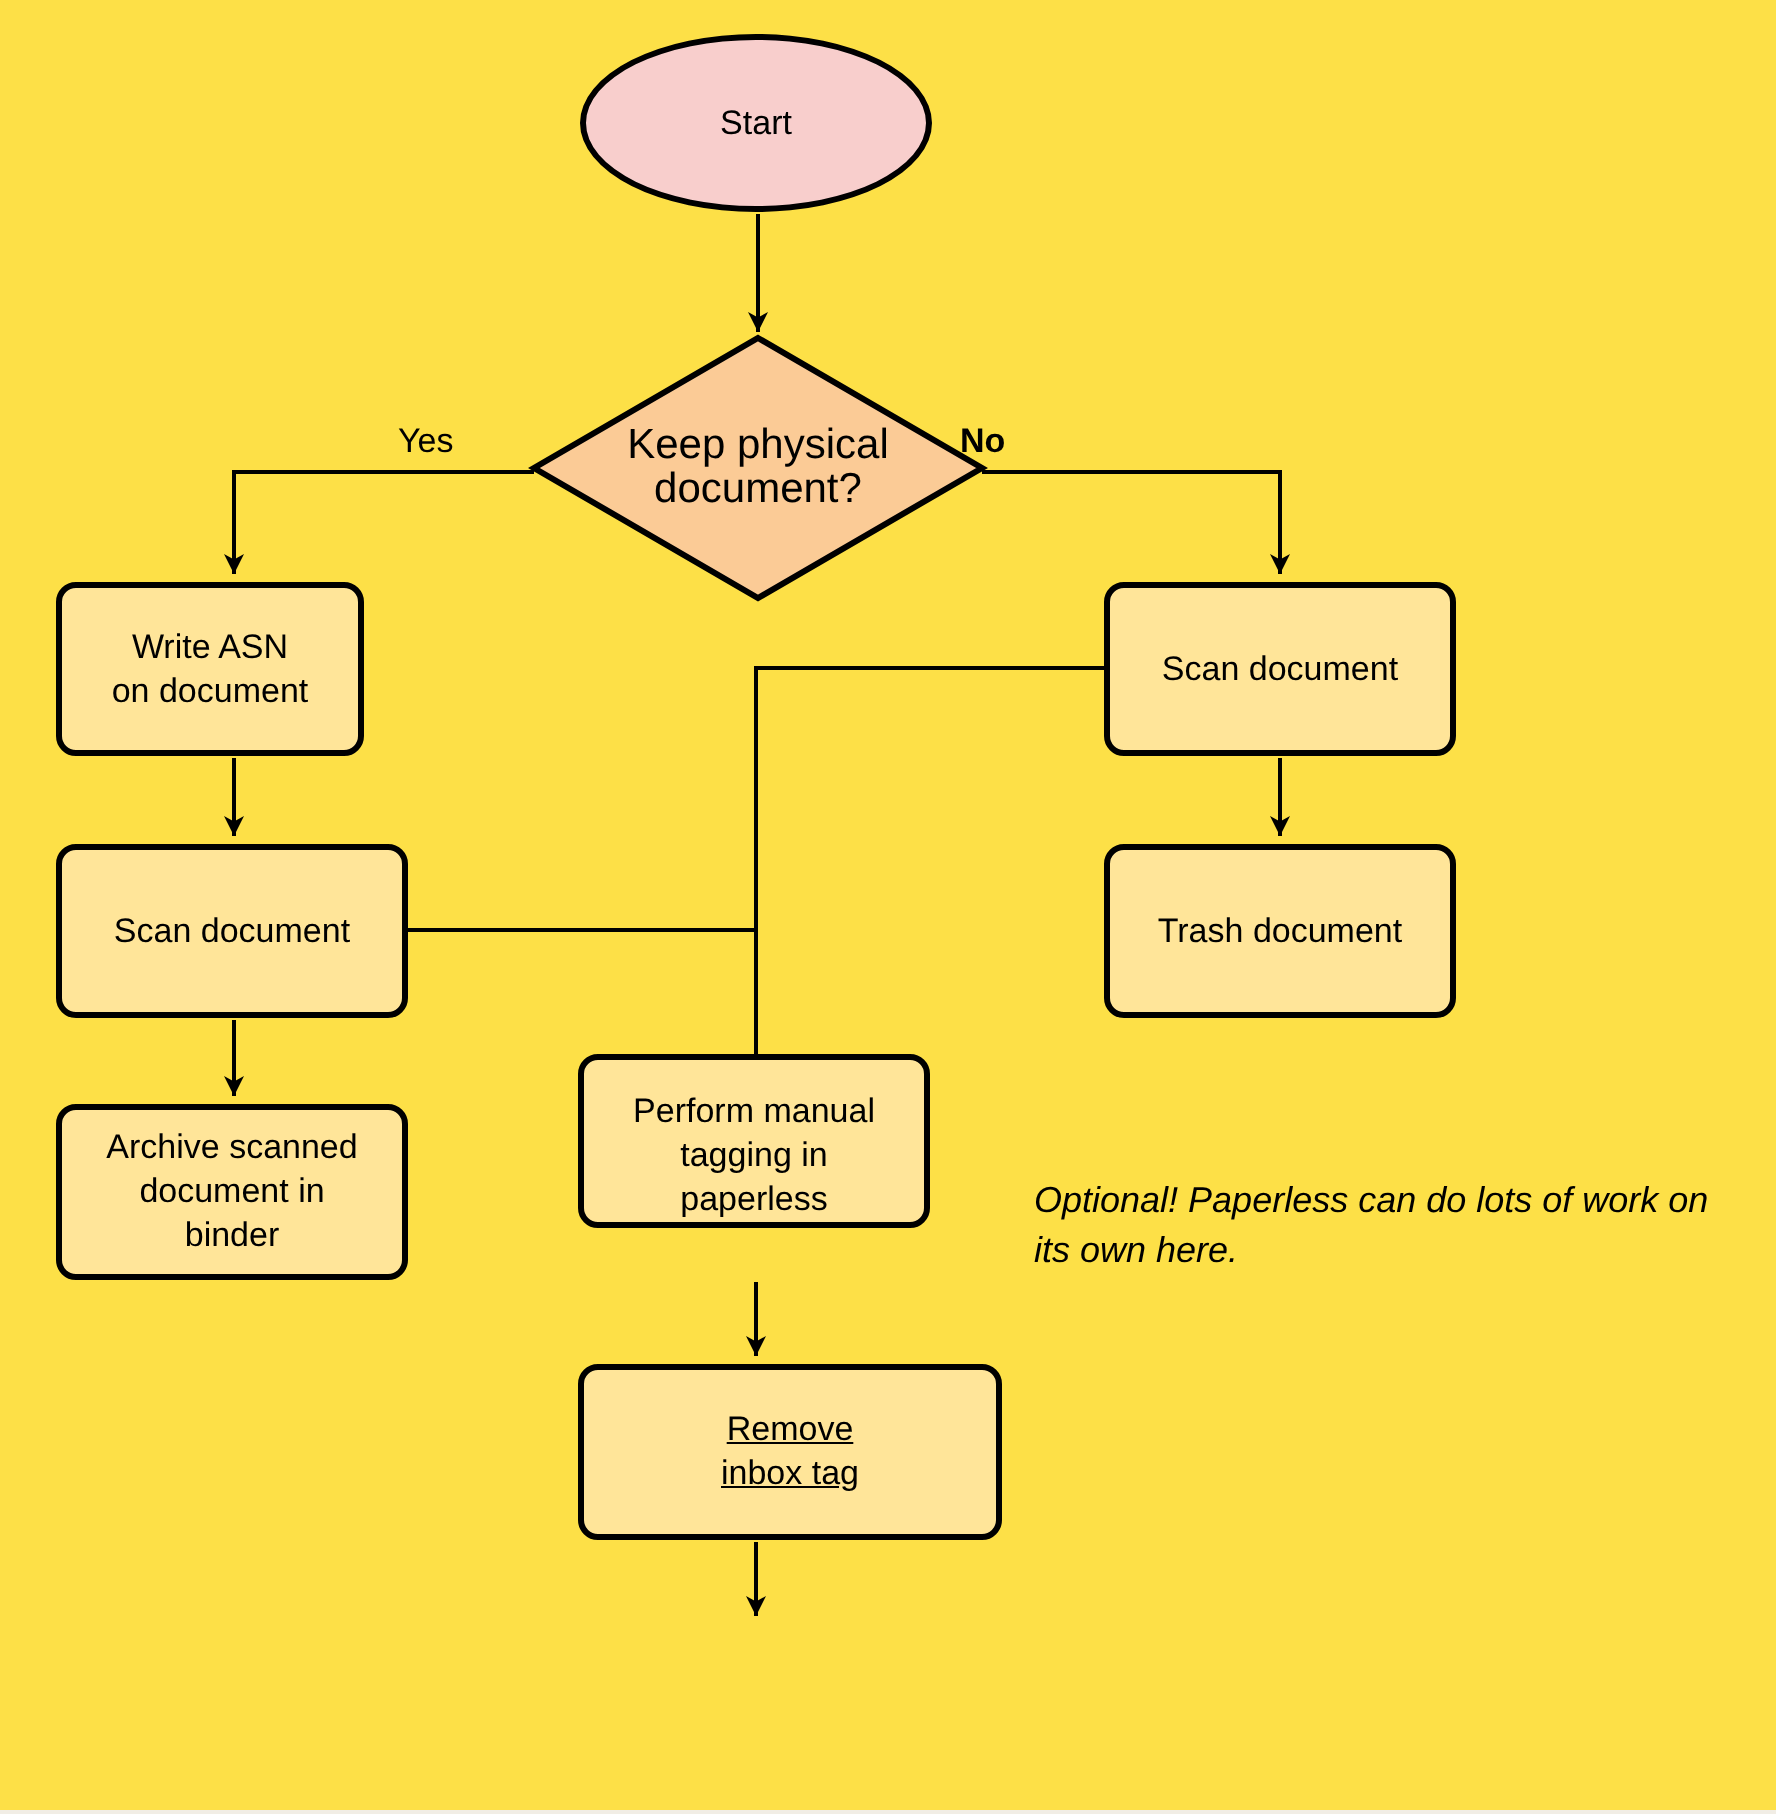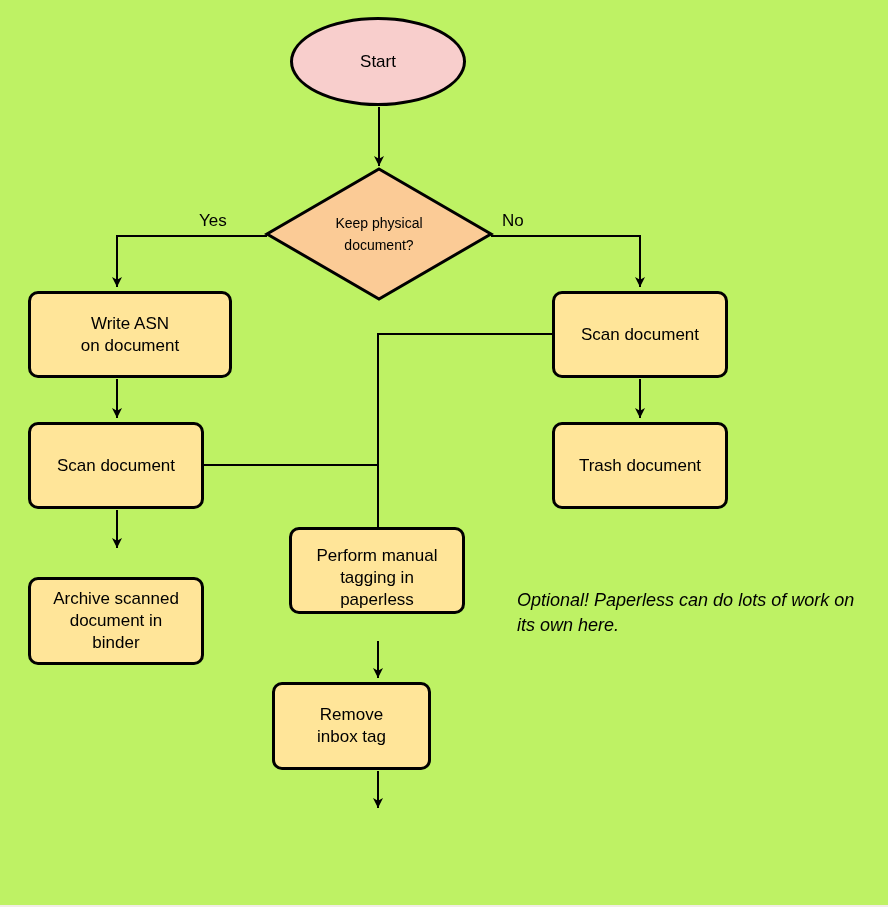--- a/index.html
+++ b/index.html
@@ -5,21 +5,21 @@
   html, body {
     margin: 0;
     padding: 0;
     background: #ffffff;
     font-family: "Liberation Sans", sans-serif;
   }
   .canvas {
     position: relative;
     width: 888px;
     height: 907px;
-    background: #bef264;
+    background: #fde047;
     overflow: hidden;
   }
   .edges-layer {
     position: absolute;
     left: 0; top: 0;
     width: 888px; height: 907px;
   }
   .edge {
     fill: none;
     stroke: var(--stroke, #000000);
@@ -46,21 +46,21 @@
     background: var(--terminal-fill, #F8CECC);
     border: 3.5px solid var(--stroke, #000000);
     border-radius: 50%;
   }
   .decision-label {
     position: absolute;
     display: flex;
     align-items: center;
     justify-content: center;
     text-align: center;
-    font-size: 14px;
+    font-size: 21px;
     line-height: 22px;
     color: #000000;
   }
   .edge-label {
     position: absolute;
     display: flex;
     align-items: center;
     justify-content: flex-start;
     font-size: 17px;
     color: #000000;
@@ -115,50 +115,50 @@
 
 
   <div class="decision-label" style="left:279px; top:204px; width:200px; height:60px;">
     <span class="label">Keep physical
 document?</span>
   </div>
 
   <div class="edge-label" style="left:199px; top:210px; width:56px; height:22px;">
     <span class="label">Yes</span>
   </div>
-  <div class="edge-label" style="left:502px; top:210px; width:56px; height:22px;">
+  <div class="edge-label" style="left:480px; top:210px; width:56px; height:22px;font-weight:bold;">
     <span class="label">No</span>
   </div>
 
-  <div class="node process" style="left:28px; top:291px; width:204px; height:87px;">
+  <div class="node process" style="left:28px; top:291px; width:154px; height:87px;">
     <span class="label">Write ASN
 on document</span>
   </div>
   <div class="node process" style="left:28px; top:422px; width:176px; height:87px;">
     <span class="label">Scan document</span>
   </div>
-  <div class="node process" style="left:28px; top:577px; width:176px; height:88px;">
+  <div class="node process" style="left:28px; top:552px; width:176px; height:88px;">
     <span class="label">Archive scanned
 document in
 binder</span>
   </div>
 
   <div class="node process" style="left:552px; top:291px; width:176px; height:87px;">
     <span class="label">Scan document</span>
   </div>
   <div class="node process" style="left:552px; top:422px; width:176px; height:87px;">
     <span class="label">Trash document</span>
   </div>
 
   <div class="node process" style="left:289px; top:527px; width:176px; height:87px;align-items:flex-end;">
     <span class="label">Perform manual
 tagging in
 paperless</span>
   </div>
-  <div class="node process" style="left:272px; top:682px; width:159px; height:88px;">
+  <div class="node process" style="left:289px; top:682px; width:212px; height:88px;text-decoration:underline;">
     <span class="label">Remove
 inbox tag</span>
   </div>
 
   <div class="annotation" style="left:481px; top:588px; width:404px;">Optional! Paperless can do lots of work on
 its own here.</div>
 
   <div class="bottom-hairline"></div>
 </div>
 

